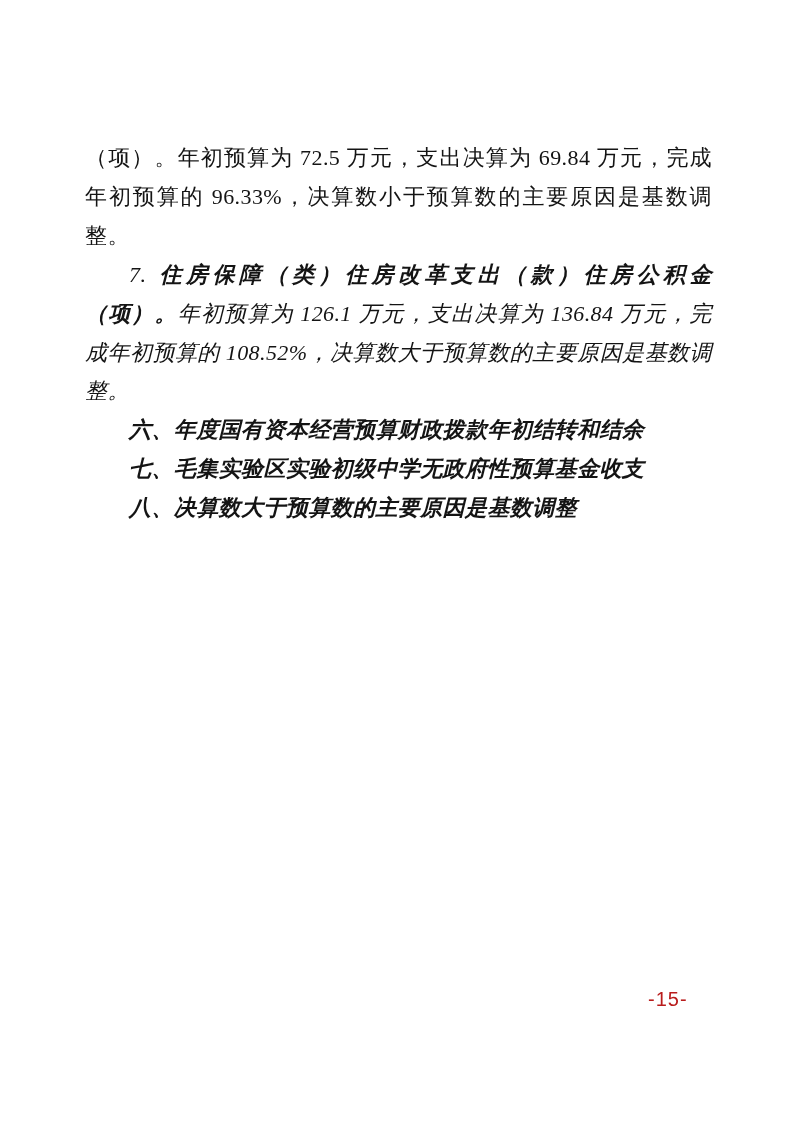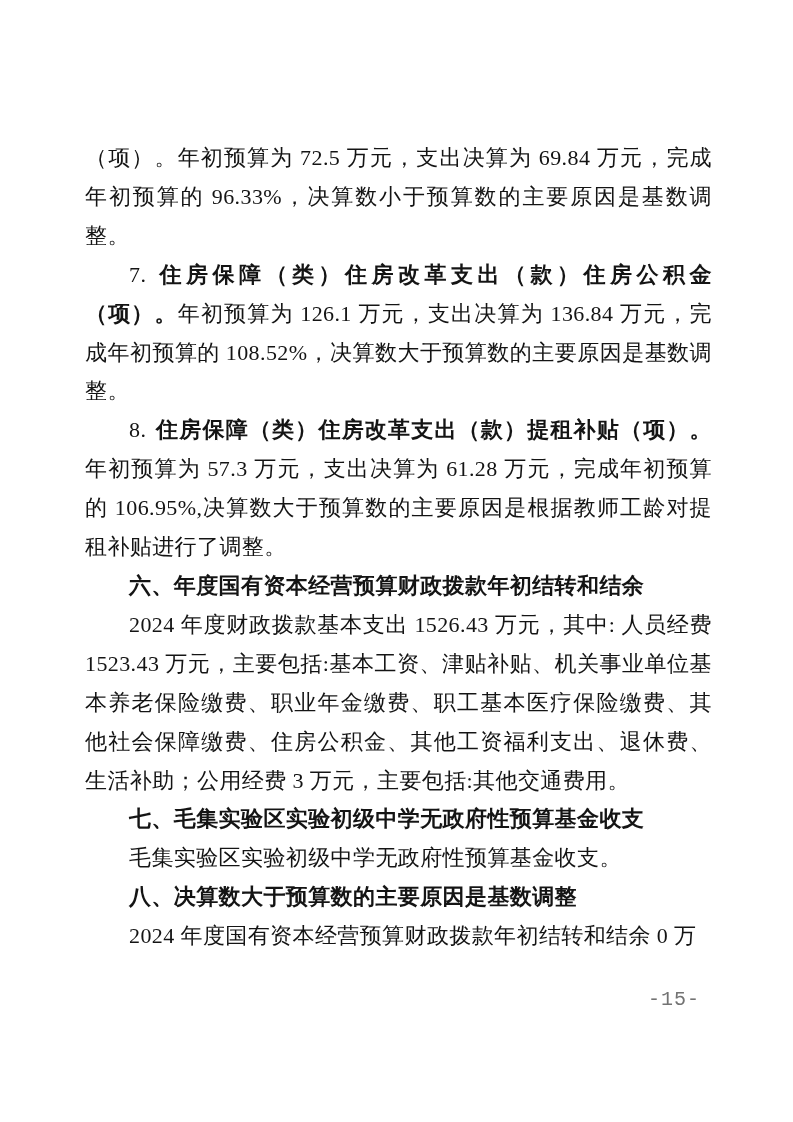--- a/index.html
+++ b/index.html
@@ -25,59 +25,56 @@
   .para {
     margin: 0;
     font-size: 22px;
     line-height: 38.9px;
     letter-spacing: 0.4px;
     text-align: justify;
     text-justify: inter-ideograph;
   }
   .indent {
     text-indent: 2em;
+    font-style: italic;
   }
   .hei {
     font-family: "Liberation Sans", "DejaVu Sans", sans-serif;
     font-weight: bold;
   }
   .item-num {
     margin-right: 9px;
   }
   .page-number {
     position: absolute;
     top: 988px;
     left: 648px;
     font-size: 20px;
     letter-spacing: 1px;
-    font-family: Liberation Mono, monospace;
-    color: #737373;
+    font-family: Liberation Sans, sans-serif;
+    color: #b91c1c;
   }
 </style>
 </head>
 <body>
 
 <div class="page">
   <div class="content">
 
     <p class="para">（项）。年初预算为 72.5 万元，支出决算为 69.84 万元，完成年初预算的 96.33%，决算数小于预算数的主要原因是基数调整。</p>
 
     <p class="para indent"><span class="item-num">7.</span><span class="hei">住房保障（类）住房改革支出（款）住房公积金（项）。</span><span>年初预算为 126.1 万元，支出决算为 136.84 万元，完成年初预算的 108.52%，决算数大于预算数的主要原因是基数调整。</span></p>
 
-    <p class="para indent"><span class="item-num">8.</span><span class="hei">住房保障（类）住房改革支出（款）提租补贴（项）。</span><span>年初预算为 57.3 万元，支出决算为 61.28 万元，完成年初预算的 106.95%,决算数大于预算数的主要原因是根据教师工龄对提租补贴进行了调整。</span></p>
 
     <p class="para indent hei">六、年度国有资本经营预算财政拨款年初结转和结余</p>
 
-    <p class="para indent">2024 年度财政拨款基本支出 1526.43 万元，其中: 人员经费 1523.43 万元，主要包括:基本工资、津贴补贴、机关事业单位基本养老保险缴费、职业年金缴费、职工基本医疗保险缴费、其他社会保障缴费、住房公积金、其他工资福利支出、退休费、生活补助；公用经费 3 万元，主要包括:其他交通费用。</p>
 
     <p class="para indent hei">七、毛集实验区实验初级中学无政府性预算基金收支</p>
 
 
-    <p class="para indent">毛集实验区实验初级中学无政府性预算基金收支。</p>
 
     <p class="para indent hei">八、决算数大于预算数的主要原因是基数调整</p>
 
-    <p class="para indent">2024 年度国有资本经营预算财政拨款年初结转和结余 0 万</p>
 
   </div>
 
   <div class="page-number">-15-</div>
 </div>
 
 </body></html>

